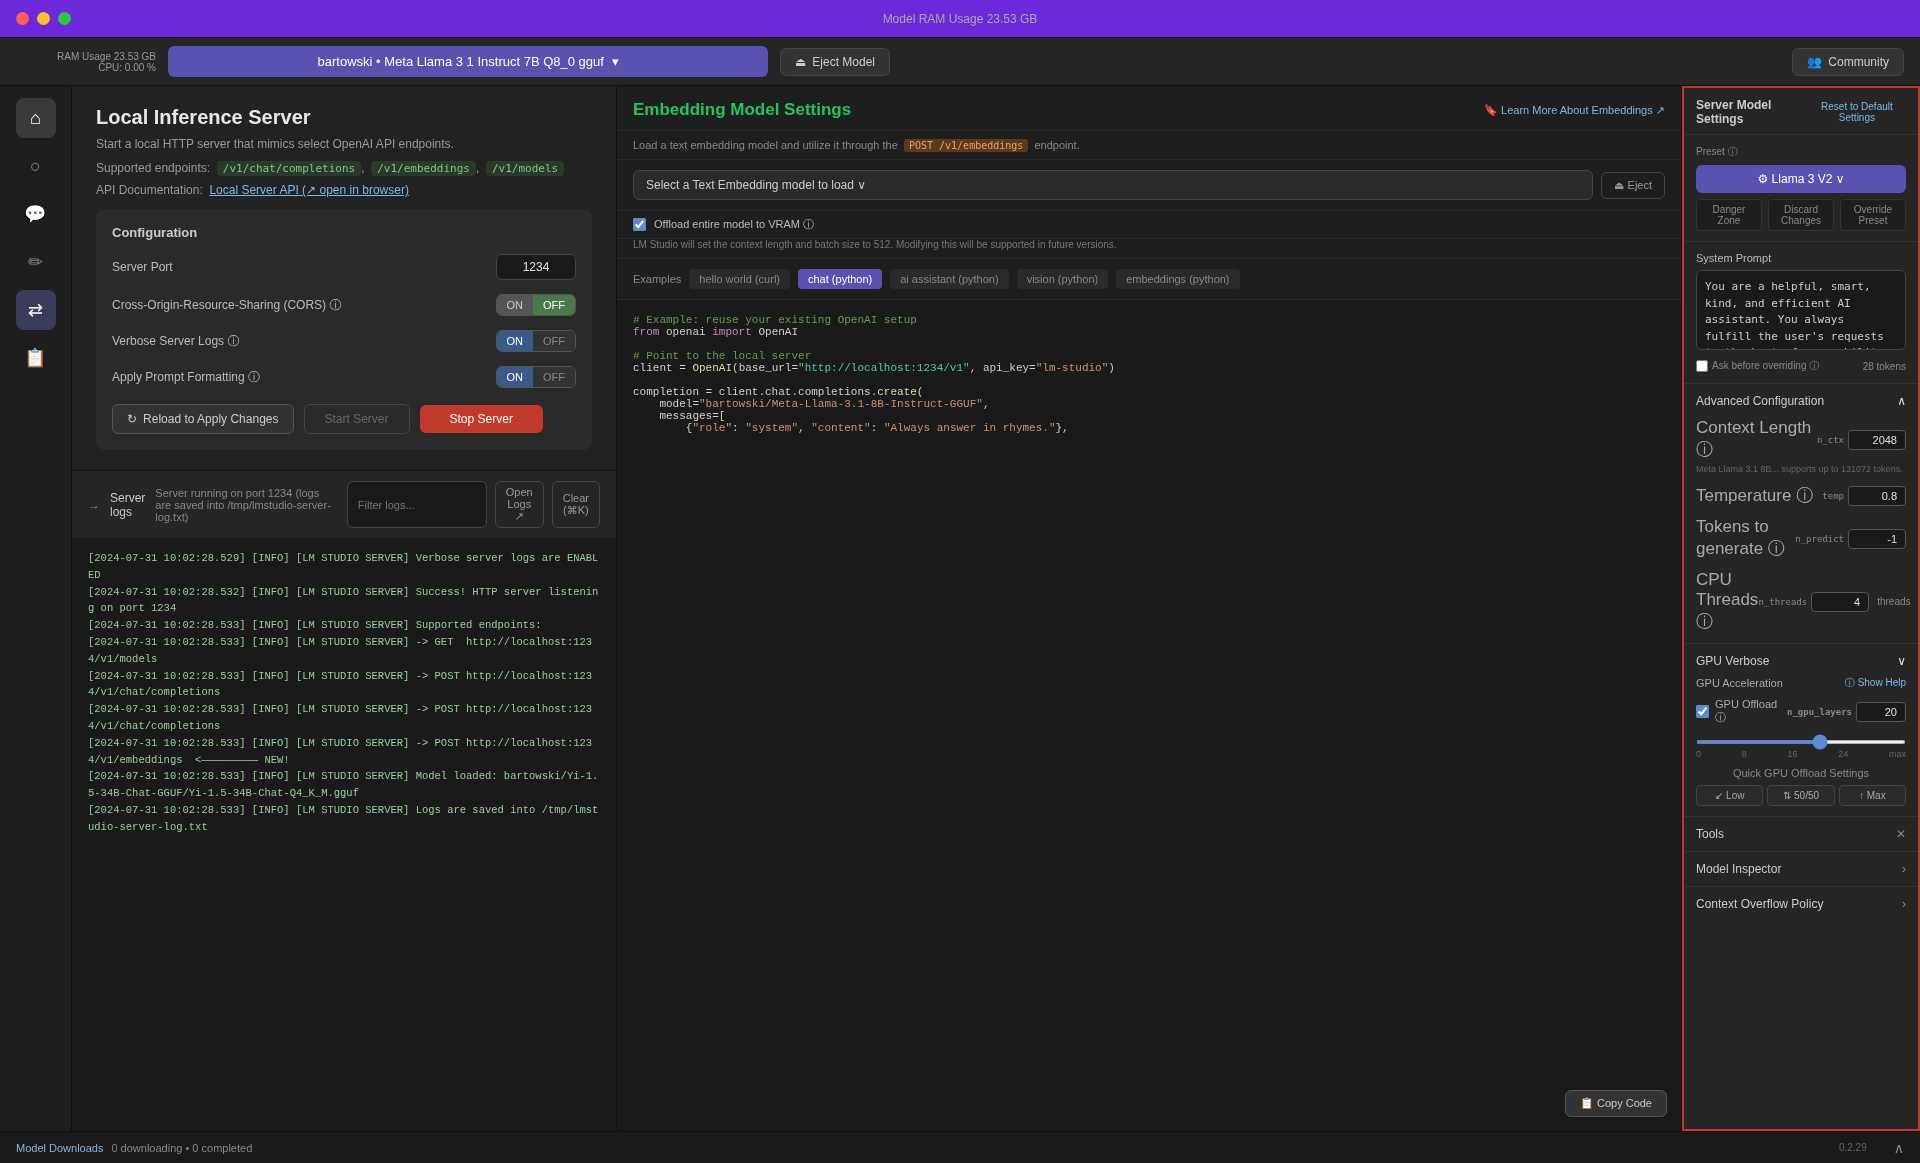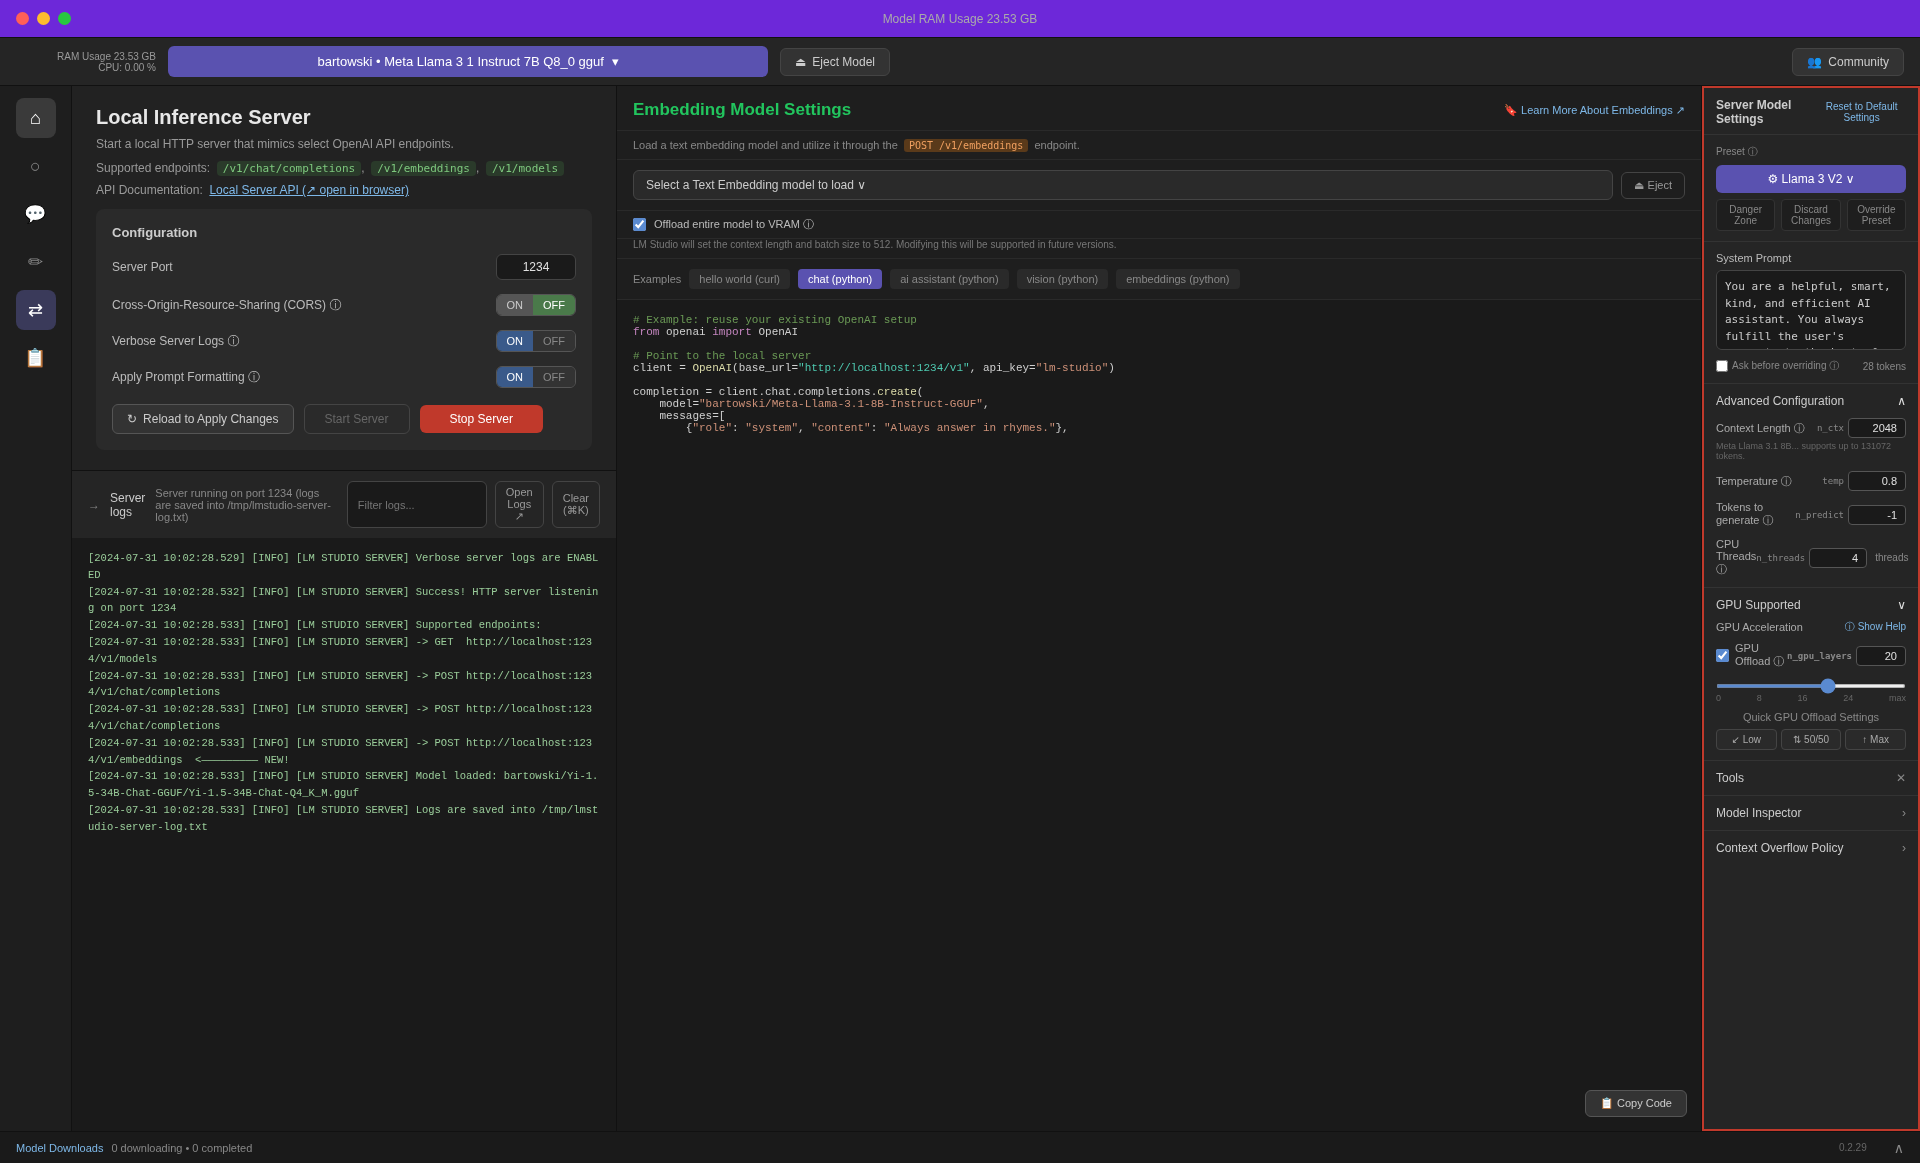--- a/index.html
+++ b/index.html
@@ -451,21 +451,21 @@
       border: 1px solid #555;
       border-radius: 6px;
       color: #ccc;
       padding: 6px 14px;
       font-size: 11px;
       cursor: pointer;
     }
 
     
     .right-panel {
-      width: 218px;
+      width: 238px;
       background: #252525;
       border: 2px solid #c0392b;
       display: flex;
       flex-direction: column;
       overflow-y: auto;
     }
     .right-panel-header {
       display: flex;
       align-items: center;
       justify-content: space-between;
@@ -585,21 +585,21 @@
       font-weight: 500;
     }
 
     .config-param-row {
       display: flex;
       align-items: center;
       justify-content: space-between;
       margin-top: 10px;
     }
     .param-label {
-      font-size: 11px;
+      font-size: 17px;
       color: #aaa;
       display: flex;
       align-items: flex-start;
       gap: 4px;
     }
     .param-input-group {
       display: flex;
       align-items: center;
       gap: 4px;
     }
@@ -1032,21 +1032,21 @@
           <div class="param-input-group">
             <span class="param-key">n_threads</span>
             <input class="param-input" value="4" style="">
             <span style="font-size:10px;color:#888;margin-left:4px;">threads</span>
           </div>
         </div>
       </div>
 
       <div class="gpu-settings-section">
         <div class="gpu-section-header">
-          <span class="gpu-section-title">GPU Supported</span>
+          <span class="gpu-section-title">GPU Verbose</span>
           <span>∨</span>
         </div>
         <div class="gpu-accel-row">
           <span class="gpu-accel-label">GPU Acceleration</span>
           <button class="show-help-btn">ⓘ Show Help</button>
         </div>
         <div class="gpu-offload-row">
           <div class="gpu-offload-label">
             <input type="checkbox" class="checkbox-blue" checked="" style="">
             <span>GPU Offload ⓘ</span>

